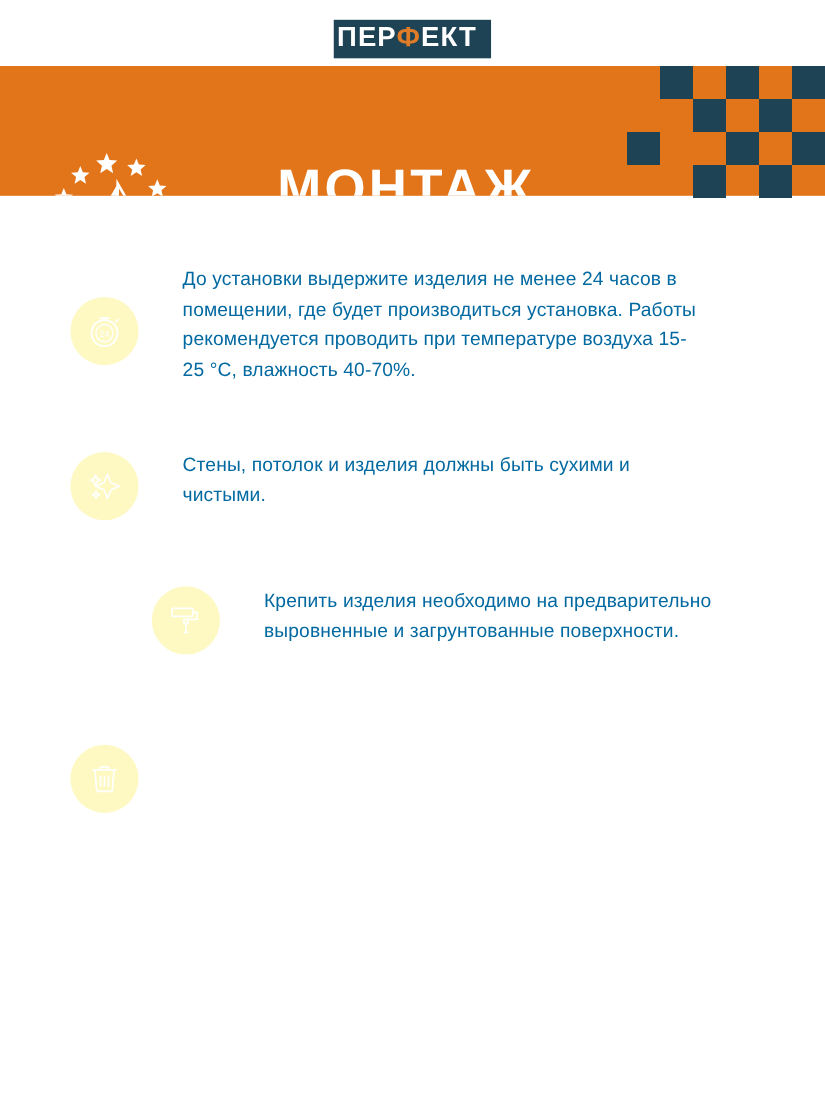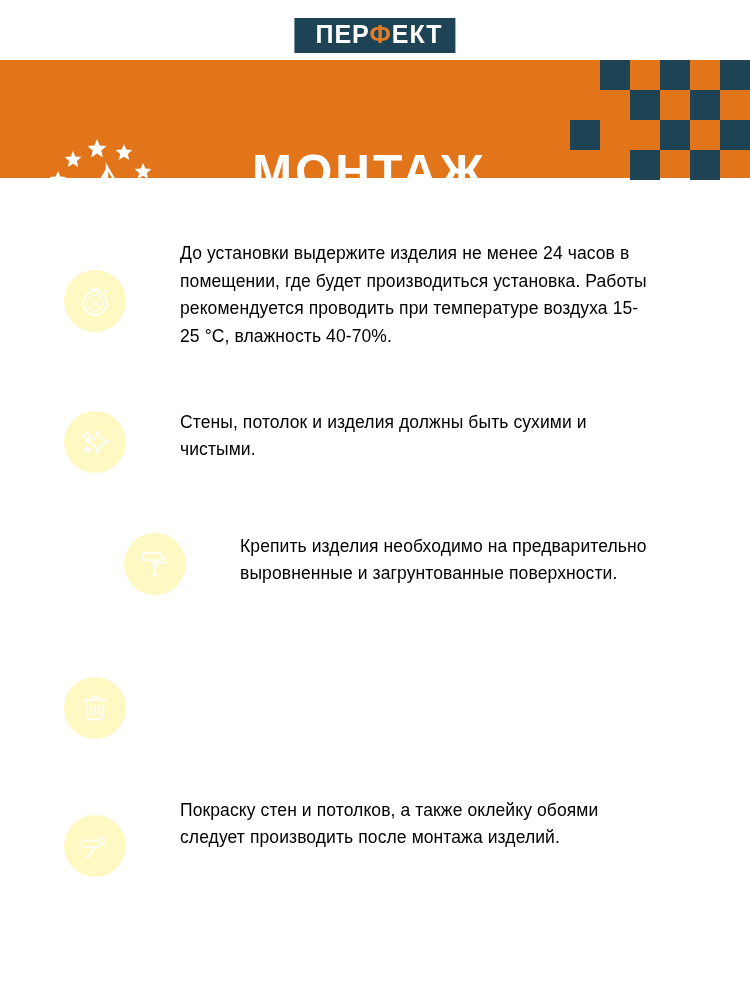--- a/index.html
+++ b/index.html
@@ -27,21 +27,21 @@
   }
   .logo {
     position: absolute;
     left: 50%; top: 18px;
     transform: translateX(-50%);
     background: #1d4354;
     color: #ffffff;
     font-weight: bold;
     font-size: 25px;
     letter-spacing: 1px;
-    padding: 4px 13px 6px 21px;
+    padding: 4px 13px 6px 3px;
     line-height: 1;
     white-space: nowrap;
     z-index: 6;
   }
   .logo .accent { color: #e07b28; }
 
   
   .header-band {
     position: absolute;
     left: 0; top: 56px;
@@ -87,22 +87,22 @@
     flex: 0 0 auto;
     width: 62px; height: 62px;
     border-radius: 50%;
     background: #fef9c3;
     position: relative;
     display: flex; align-items: center; justify-content: center;
     margin-top: 6px;
   }
   .badge svg { display: block; }
   .row-text {
-    margin-left: 54px;
-    color: #000000;
+    margin-left: 40px;
+    color: #0369a1;
     font-size: 17.5px;
     line-height: 1.58;
     max-width: 470px;
     letter-spacing: 0.1px;
   }
   .row-1 { margin-top: 40px; }
   .row-2 { margin-top: 58px; }
   .row-3 { margin-top: 60px; justify-content: flex-end; }
   .row-4 { margin-top: 58px; }
   .row-5 { margin-top: 58px; }
@@ -217,29 +217,15 @@
             <path d="M18 13 v-3 h8 v3"></path>
             <path d="M12.5 13 l1.6 20 a1.6 1.6 0 0 0 1.6 1.5 h12.6 a1.6 1.6 0 0 0 1.6 -1.5 L31.5 13"></path>
             <path d="M18 19 v11"></path>
             <path d="M22 19 v11"></path>
             <path d="M26 19 v11"></path>
           </g>
         </svg>
       </div>
     </div>
 
-    <div class="row row-5">
-      <div class="badge">
-        <svg viewBox="0 0 44 44" width="40" height="40" aria-hidden="true">
-          <g fill="none" stroke="#ffffff" stroke-width="1.7" stroke-linejoin="round">
-            <rect x="7" y="16" width="20" height="7" rx="1.5"></rect>
-            <path d="M27 19.5 h5 v-6 h-7"></path>
-            <path d="M18 23 h4 v4 h-4 z"></path>
-            <path d="M20 27 l-7 8"></path>
-            <path d="M11 34 h5"></path>
-          </g>
-        </svg>
-      </div>
-      <div class="row-text">Покраску стен и потолков, а также оклейку обоями следует производить после монтажа изделий.</div>
-    </div>
 
   </div>
 </div>
 
 </body></html>

